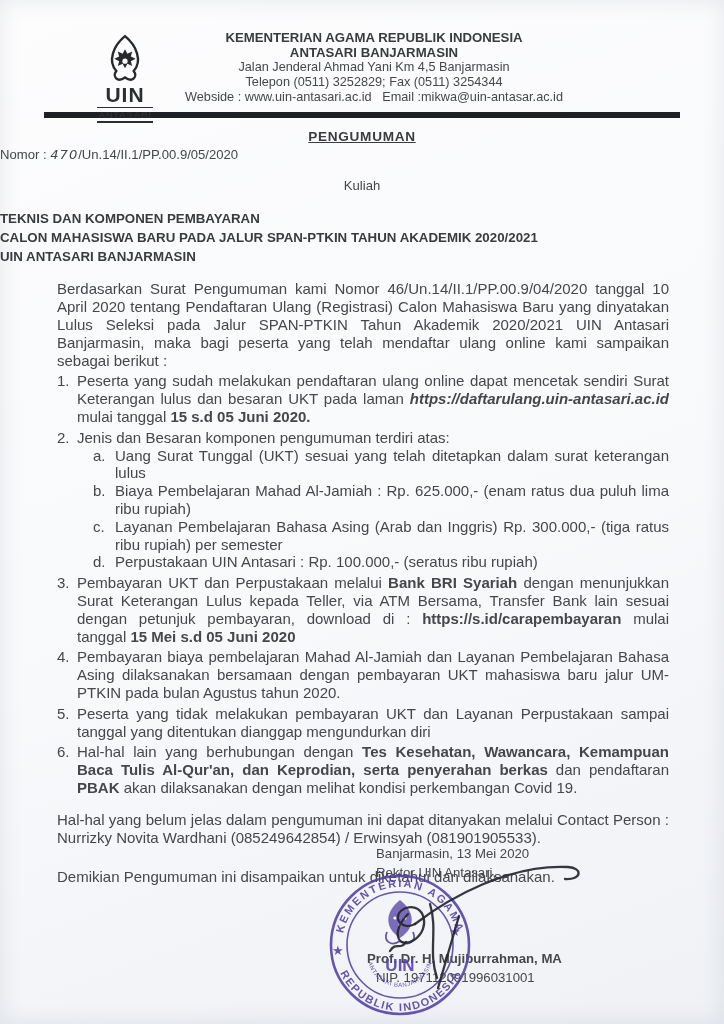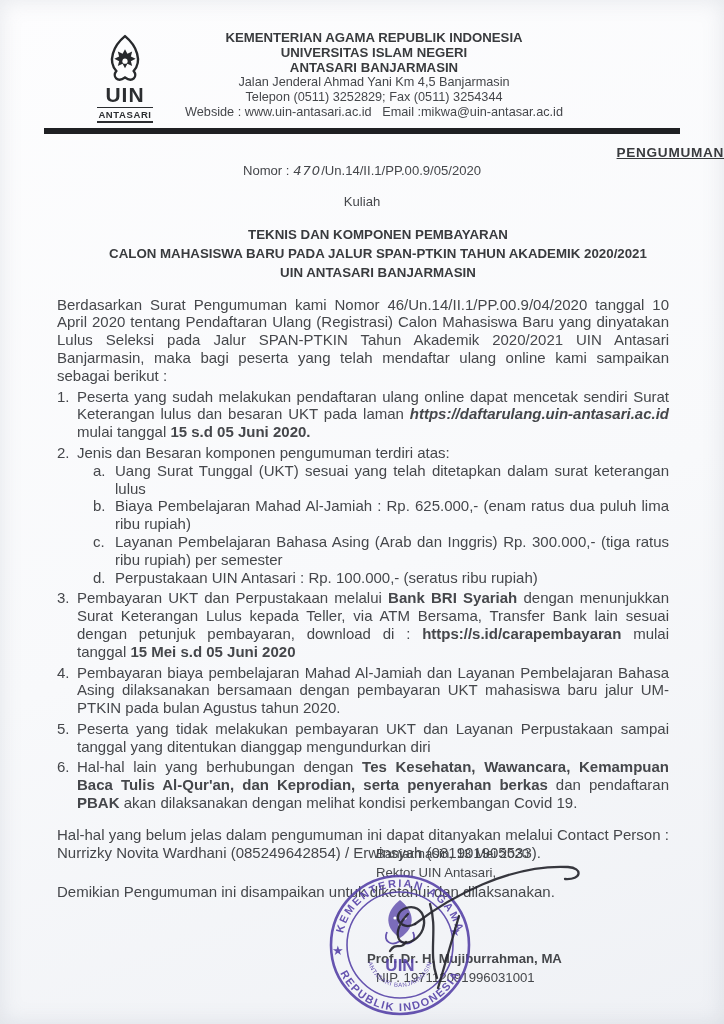--- a/index.html
+++ b/index.html
@@ -22,26 +22,26 @@
   .logo{position:absolute;left:82px;top:34px;width:86px;text-align:center;color:#2c2e31;}
   .logo svg{display:block;margin:0 auto 1px auto;}
   .logo-uin{font-size:21px;font-weight:bold;letter-spacing:1px;line-height:19px;color:#2b2d30;}
   .logo-name{display:inline-block;font-size:9.5px;font-weight:bold;letter-spacing:.6px;
     border-top:1.5px solid #2b2d30;border-bottom:2.5px solid #2b2d30;line-height:11px;padding:1px 1px;}
   .lh-text{text-align:center;line-height:15.1px;}
   .lh-line{font-size:12.7px;margin-left:24px;}
   .lh-line.bold{font-weight:bold;font-size:13.2px;color:#393b3e;}
   .rule{margin:7px 44px 0 44px;height:2px;border-top:4px solid var(--rule);border-bottom:2px solid var(--rule);}
   
-  .heading{margin-top:11px;text-align:right;font-size:13.6px;font-weight:bold;color:#393b3e;}
+  .heading{margin-top:11px;text-align:center;font-size:13.6px;font-weight:bold;color:#393b3e;}
   .heading span{text-decoration:underline;letter-spacing:.7px;}
-  .number{text-align:center;font-size:13.1px;margin-top:3px;}
+  .number{text-align:left;font-size:13.1px;margin-top:3px;}
   .hand{font-family:"DejaVu Sans",sans-serif;font-style:italic;letter-spacing:1px;}
   .tentang{text-align:center;font-size:13.1px;margin-top:16px;}
-  .doc-title{margin-top:16px;text-align:center;font-weight:bold;font-size:13.3px;line-height:19px;color:#393b3e;padding-left:32px;}
+  .doc-title{margin-top:16px;text-align:left;font-weight:bold;font-size:13.3px;line-height:19px;color:#393b3e;}
   
   .body{margin:14px 55px 0 57px;font-size:15px;line-height:17.8px;}
   .intro{margin:0 0 3px 0;text-align:justify;}
   .item{display:flex;margin-top:3px;}
   .item .num{flex:0 0 20px;}
   .itext{flex:1;text-align:justify;}
   .sub{margin-left:16px;}
   .subrow{display:flex;}
   .subrow .letter{flex:0 0 22px;}
   .stext{flex:1;text-align:justify;}
@@ -70,21 +70,20 @@
       <svg width="44" height="50" viewBox="0 0 40 46">
         <path d="M20,2 C9,11 4,25 12,34 C8,39 13,45 20,40 C27,45 32,39 28,34 C36,25 31,11 20,2 Z" fill="none" stroke="#27292c" stroke-width="2.2"></path>
         <path d="M20,14 l2.2,4.2 4.4,-2 -1.2,4.4 4.4,2.2 -4.4,2.2 1.2,4.4 -4.4,-2 -2.2,4.2 -2.2,-4.2 -4.4,2 1.2,-4.4 -4.4,-2.2 4.4,-2.2 -1.2,-4.4 4.4,2 Z" fill="#27292c"></path>
         <circle cx="20" cy="25" r="2.4" fill="#fff"></circle>
       </svg>
       <div class="logo-uin">UIN</div>
       <div class="logo-name">ANTASARI</div>
     </div>
     <div class="lh-text" id="lh-lines">
         <div class="lh-line bold">KEMENTERIAN AGAMA REPUBLIK INDONESIA</div>
-        <div class="lh-line bold">UNIVERSITAS ISLAM NEGERI</div>
         <div class="lh-line bold">ANTASARI BANJARMASIN</div>
         <div class="lh-line">Jalan  Jenderal Ahmad Yani Km 4,5 Banjarmasin</div>
         <div class="lh-line">Telepon (0511) 3252829; Fax (0511) 3254344</div>
         <div class="lh-line">Webside : www.uin-antasari.ac.id &nbsp; Email :mikwa@uin-antasar.ac.id</div>
       </div>
   </header>
 
   <div class="rule"></div>
 
   <div class="heading">

